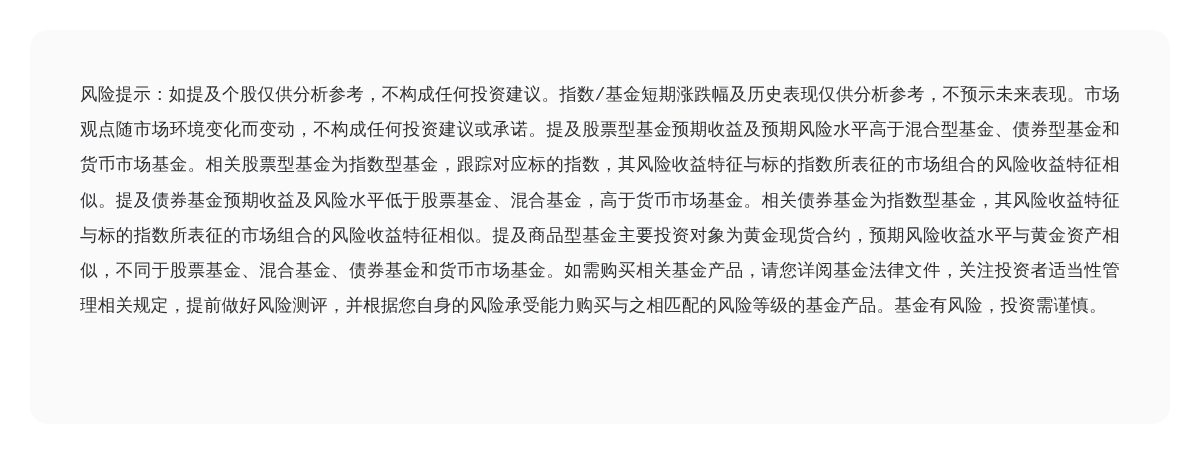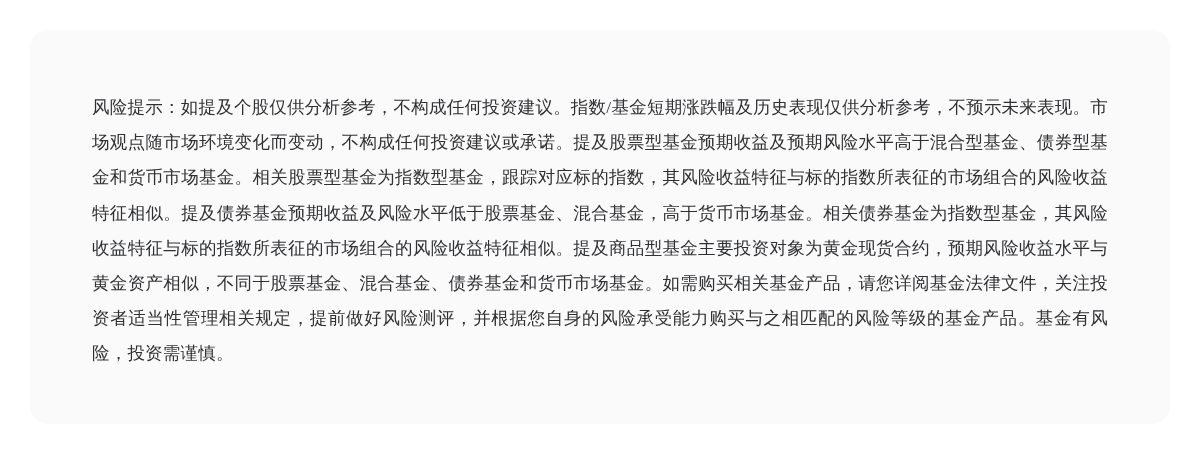--- a/index.html
+++ b/index.html
@@ -31,22 +31,22 @@
     box-sizing: border-box;
     padding: 44px 46px 40px 46px;
   }
   .disclaimer-text {
     font-size: 17.5px;
     line-height: 2.01;
     color: #2f3033;
     text-align: justify;
     text-justify: inter-ideograph;
     letter-spacing: 0.2px;
-    margin: 16px;
-    font-family: Liberation Serif, serif;
+    margin: 4px;
+    font-family: Liberation Mono, monospace;
     white-space: normal;
   }
 </style>
 </head>
 <body>
 
 <div class="page">
   <div class="disclaimer-card">
     <p class="disclaimer-text">风险提示：如提及个股仅供分析参考，不构成任何投资建议。指数/基金短期涨跌幅及历史表现仅供分析参考，不预示未来表现。市场观点随市场环境变化而变动，不构成任何投资建议或承诺。提及股票型基金预期收益及预期风险水平高于混合型基金、债券型基金和货币市场基金。相关股票型基金为指数型基金，跟踪对应标的指数，其风险收益特征与标的指数所表征的市场组合的风险收益特征相似。提及债券基金预期收益及风险水平低于股票基金、混合基金，高于货币市场基金。相关债券基金为指数型基金，其风险收益特征与标的指数所表征的市场组合的风险收益特征相似。提及商品型基金主要投资对象为黄金现货合约，预期风险收益水平与黄金资产相似，不同于股票基金、混合基金、债券基金和货币市场基金。如需购买相关基金产品，请您详阅基金法律文件，关注投资者适当性管理相关规定，提前做好风险测评，并根据您自身的风险承受能力购买与之相匹配的风险等级的基金产品。基金有风险，投资需谨慎。</p>
   </div>

